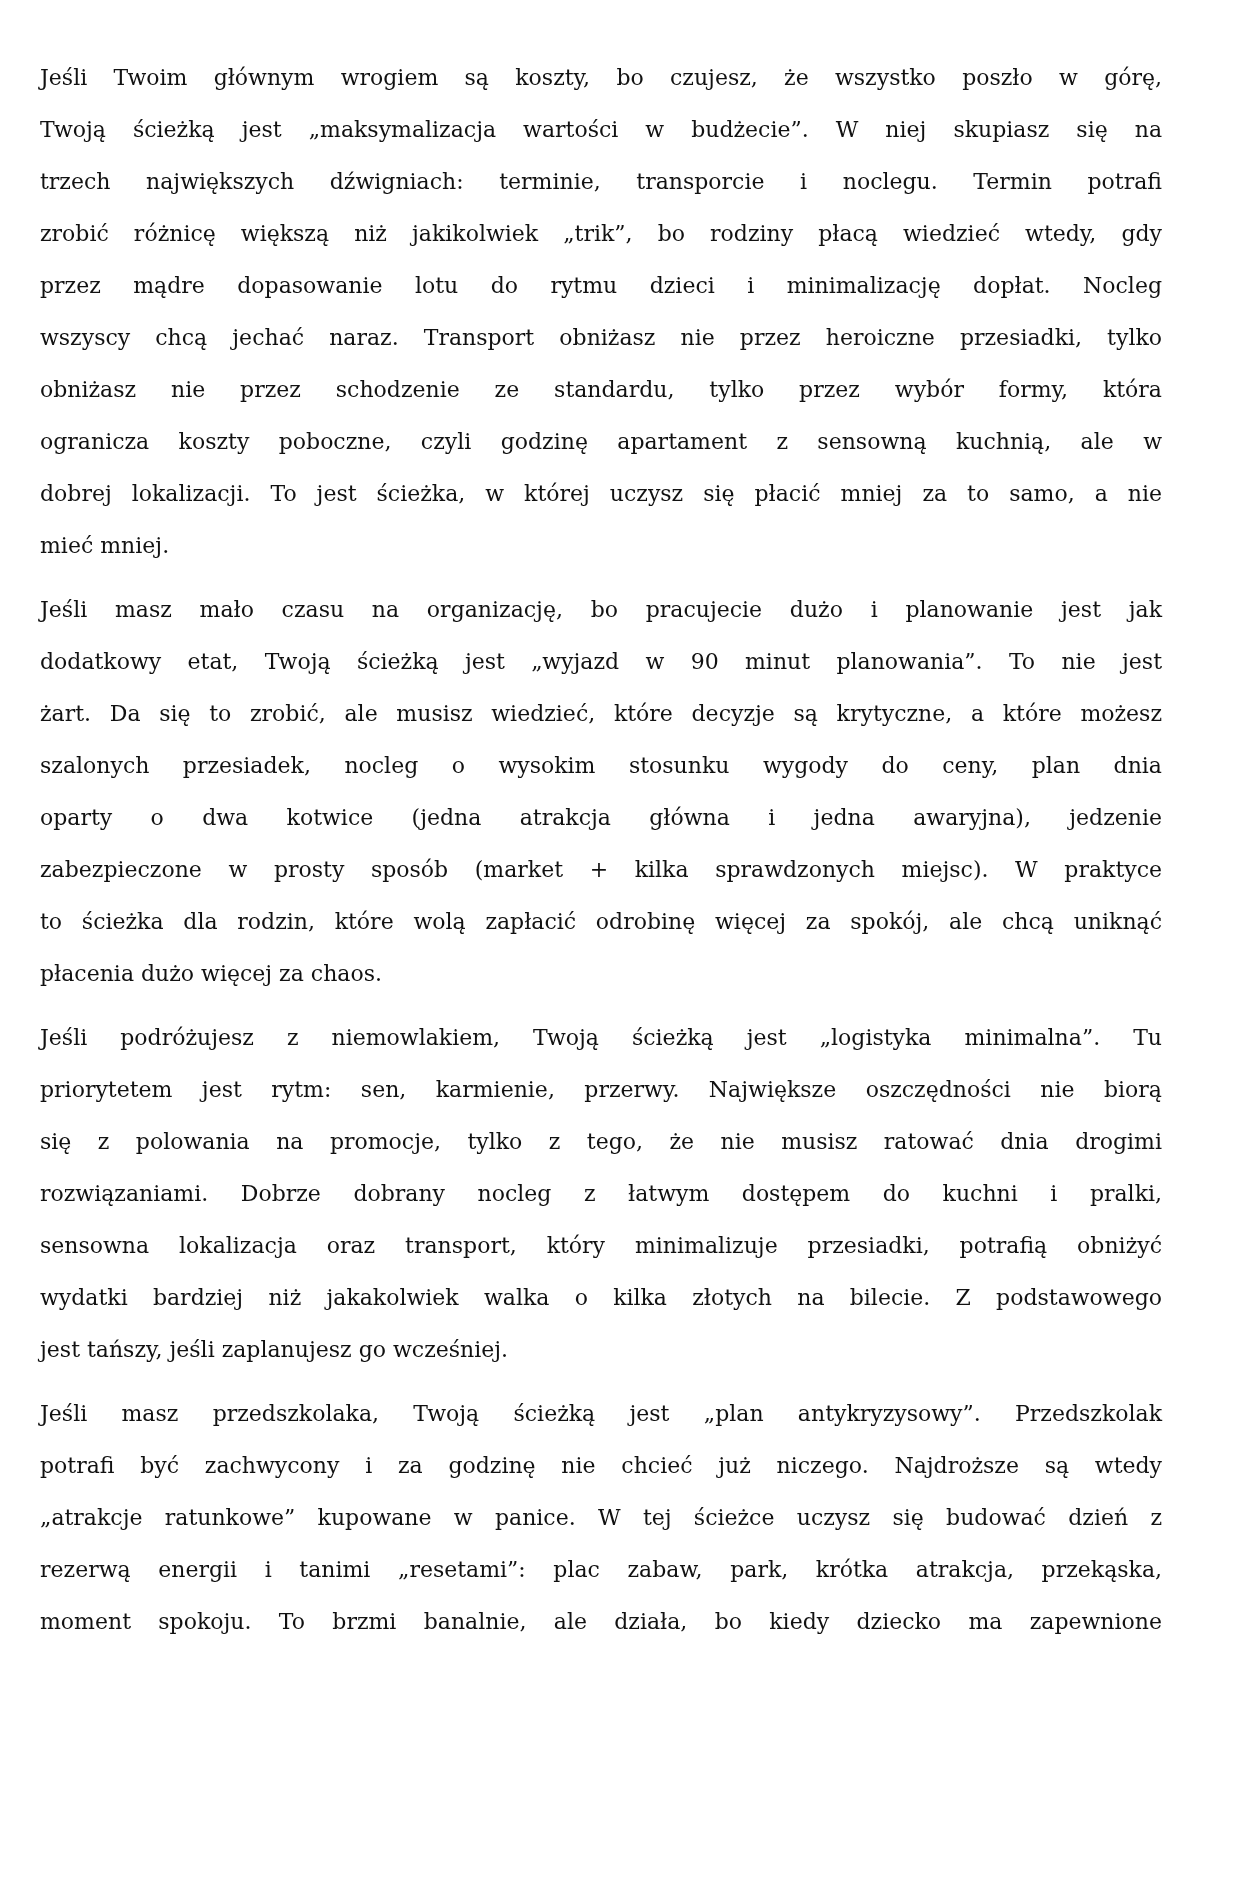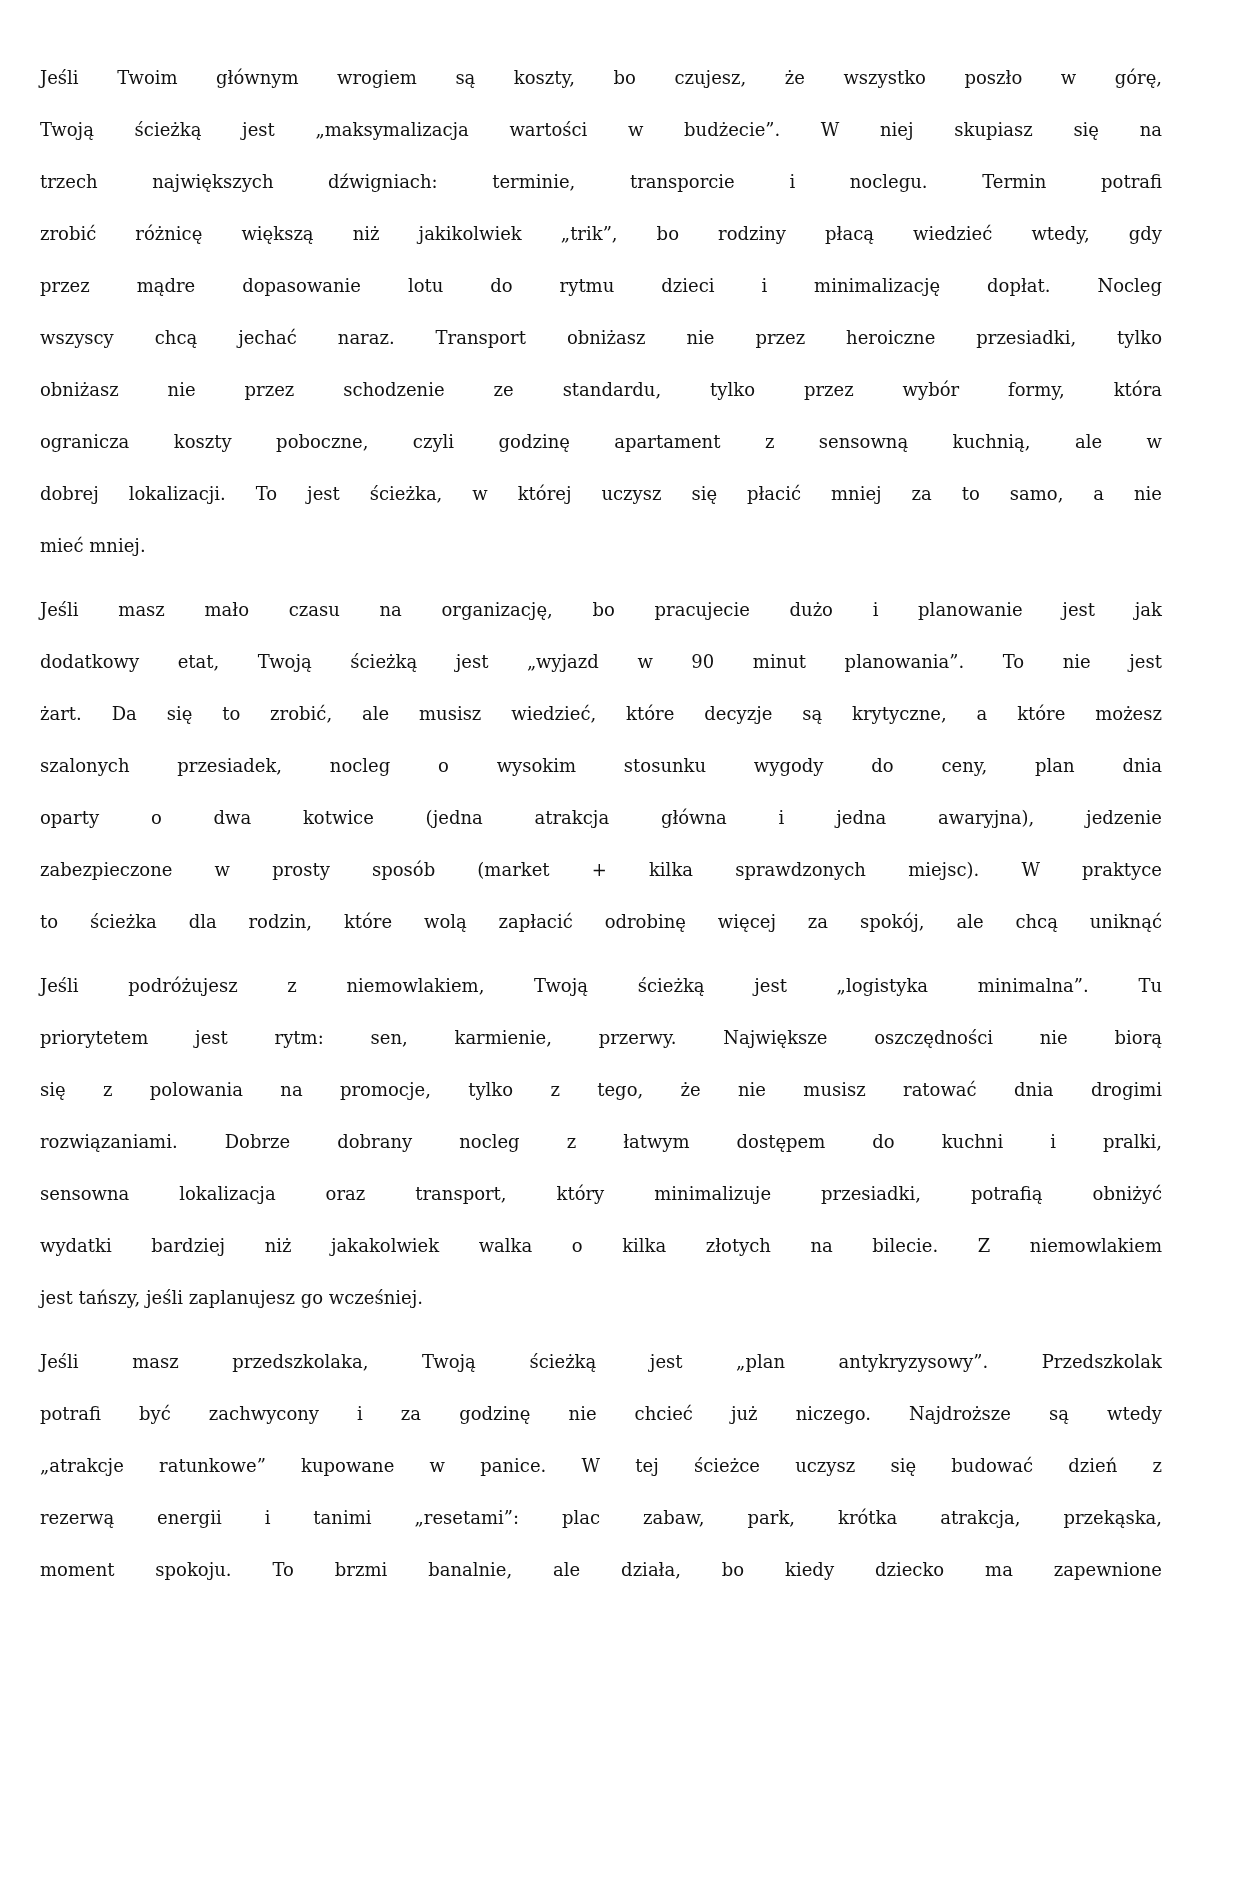--- a/index.html
+++ b/index.html
@@ -3,21 +3,21 @@
 <meta charset="utf-8">
 <style>
   html, body { margin: 0; padding: 0; background: #ffffff; }
   body { width: 1250px; height: 1882px; position: relative; overflow: hidden; }
   .doc {
     position: absolute;
     left: 40px;
     top: 52px;
     width: 1122px;
     font-family: "DejaVu Serif", "Liberation Serif", serif;
-    font-size: 18px;
+    font-size: 22px;
     color: #111111;
   }
   .para { margin: 0 0 12px 0; }
   .line {
     display: block;
     height: 52px;
     line-height: 52px;
     white-space: nowrap;
     text-align: justify;
     text-align-last: justify;
@@ -44,29 +44,30 @@
   </p>
 
   <p class="para">
     <span class="line">Jeśli masz mało czasu na organizację, bo pracujecie dużo i planowanie jest jak</span>
     <span class="line">dodatkowy etat, Twoją ścieżką jest „wyjazd w 90 minut planowania”. To nie jest</span>
     <span class="line">żart. Da się to zrobić, ale musisz wiedzieć, które decyzje są krytyczne, a które możesz</span>
     <span class="line">szalonych przesiadek, nocleg o wysokim stosunku wygody do ceny, plan dnia</span>
     <span class="line">oparty o dwa kotwice (jedna atrakcja główna i jedna awaryjna), jedzenie</span>
     <span class="line">zabezpieczone w prosty sposób (market + kilka sprawdzonych miejsc). W praktyce</span>
     <span class="line">to ścieżka dla rodzin, które wolą zapłacić odrobinę więcej za spokój, ale chcą uniknąć</span>
+    <span class="line last">płacenia dużo więcej za chaos.</span>
   </p>
 
   <p class="para">
     <span class="line">Jeśli podróżujesz z niemowlakiem, Twoją ścieżką jest „logistyka minimalna”. Tu</span>
     <span class="line">priorytetem jest rytm: sen, karmienie, przerwy. Największe oszczędności nie biorą</span>
     <span class="line">się z polowania na promocje, tylko z tego, że nie musisz ratować dnia drogimi</span>
     <span class="line">rozwiązaniami. Dobrze dobrany nocleg z łatwym dostępem do kuchni i pralki,</span>
     <span class="line">sensowna lokalizacja oraz transport, który minimalizuje przesiadki, potrafią obniżyć</span>
-    <span class="line">wydatki bardziej niż jakakolwiek walka o kilka złotych na bilecie. Z niemowlakiem</span>
+    <span class="line">wydatki bardziej niż jakakolwiek walka o kilka złotych na bilecie. Z podstawowego</span>
     <span class="line last">jest tańszy, jeśli zaplanujesz go wcześniej.</span>
   </p>
 
   <p class="para">
     <span class="line">Jeśli masz przedszkolaka, Twoją ścieżką jest „plan antykryzysowy”. Przedszkolak</span>
     <span class="line">potrafi być zachwycony i za godzinę nie chcieć już niczego. Najdroższe są wtedy</span>
     <span class="line">„atrakcje ratunkowe” kupowane w panice. W tej ścieżce uczysz się budować dzień z</span>
     <span class="line">rezerwą energii i tanimi „resetami”: plac zabaw, park, krótka atrakcja, przekąska,</span>
     <span class="line">moment spokoju. To brzmi banalnie, ale działa, bo kiedy dziecko ma zapewnione</span>
   </p>

